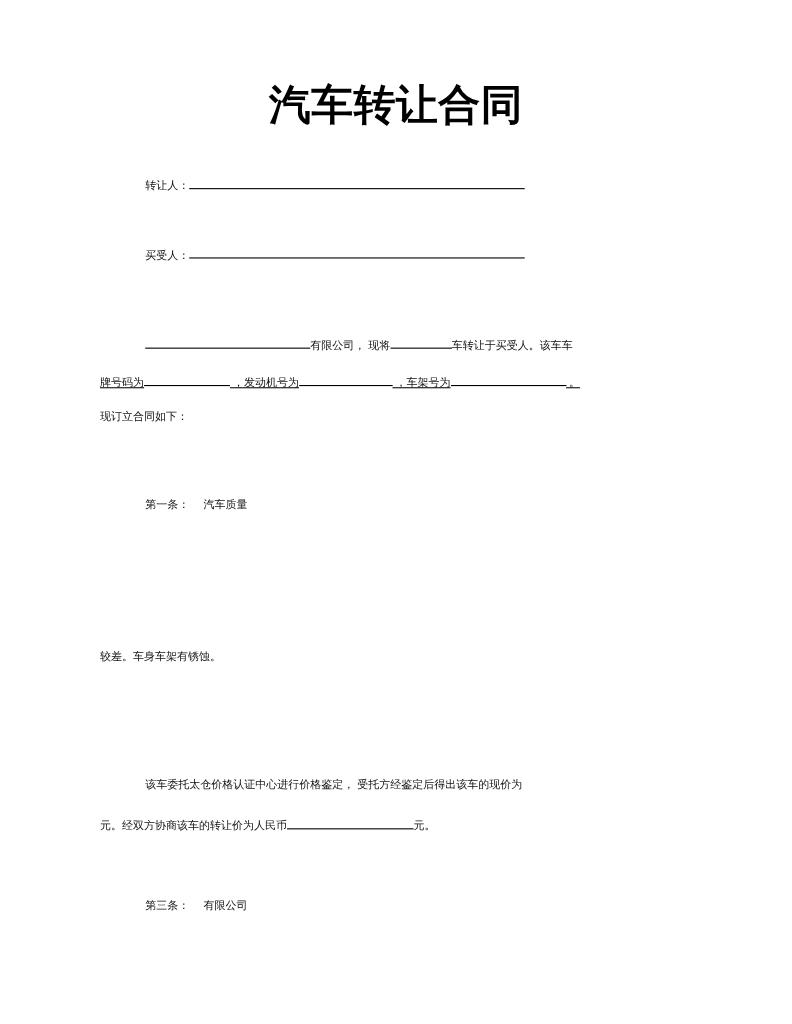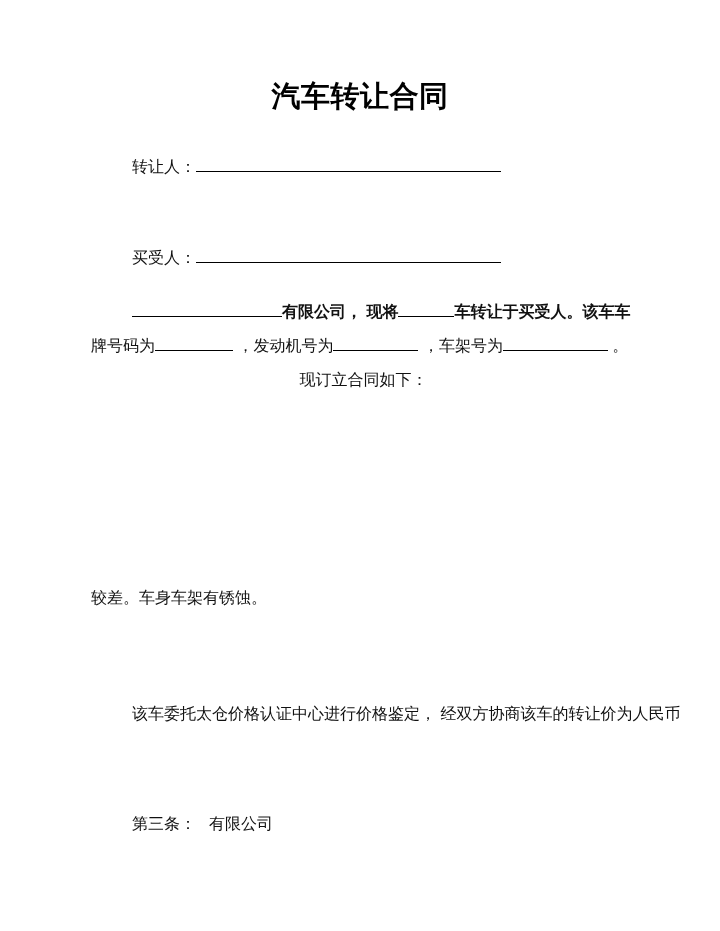--- a/index.html
+++ b/index.html
@@ -15,55 +15,55 @@
     overflow: hidden;
     font-family: "Liberation Sans", "DejaVu Sans", sans-serif;
     color: #111111;
   }
   .doc-title {
     position: absolute;
     top: 78px;
     left: 0;
     width: 720px;
     text-align: center;
-    font-size: 29px;
+    font-size: 38px;
     line-height: 36px;
     font-weight: 700;
     color: #000000;
     letter-spacing: 0.5px;
   }
   .line {
     position: absolute;
     left: 91px;
     width: 545px;
-    font-size: 16px;
+    font-size: 10px;
     line-height: 20px;
     white-space: nowrap;
   }
   .indent { padding-left: 41px; }
   .blank {
     display: inline-block;
     height: 14px;
     border-bottom: 1px solid #000000;
   }
   .w305 { width: 305px; }
   .w150 { width: 150px; }
   .w56  { width: 56px;  }
   .w78  { width: 78px;  }
   .w85  { width: 85px;  }
   .w105 { width: 105px; }
   .w115 { width: 115px; }
   .sec-name { margin-left: 13px; }
 
   
   .t-transferor { top: 157px; }
-  .t-buyer      { top: 248px; }
-  .t-intro1     { top: 302px; font-weight: bold; }
-  .t-intro2     { top: 336px; }
-  .t-intro3     { top: 370px; text-align: center; }
+  .t-buyer      { top: 220px; }
+  .t-intro1     { top: 302px; }
+  .t-intro2     { top: 336px; text-decoration: underline; }
+  .t-intro3     { top: 370px; }
   .t-h1         { top: 450px; }
   .t-s1l1       { top: 522px; }
   .t-s1l2       { top: 588px; }
   .t-h2         { top: 630px; }
   .t-s2l1       { top: 704px; }
   .t-s2l2       { top: 739px; }
   .t-h3         { top: 814px; }
 </style>
 </head>
 <body>
@@ -83,24 +83,30 @@
   <div class="line indent t-intro1">
     <span class="blank w150"></span><span>有限公司， 现将</span><span class="blank w56"></span><span>车转让于买受人。该车车</span>
   </div>
 
   <div class="line t-intro2">
     <span>牌号码为</span><span class="blank w78"></span><span> ，发动机号为</span><span class="blank w85"></span><span> ，车架号为</span><span class="blank w105"></span><span> 。</span>
   </div>
 
   <div class="line t-intro3">现订立合同如下：</div>
 
+  <div class="line indent t-h1">
+    <span>第一条：</span><span class="sec-name">汽车质量</span>
+  </div>
 
   <div class="line t-s1l2">较差。车身车架有锈蚀。</div>
 
 
-  <div class="line indent t-s2l1">该车委托太仓价格认证中心进行价格鉴定， 经双方协商该车的转让价为人民币</div>
+  <div class="line indent t-s2l1">该车委托太仓价格认证中心进行价格鉴定， 受托方经鉴定后得出该车的现价为</div>
 
+  <div class="line t-s2l2">
+    <span>元。经双方协商该车的转让价为人民币</span><span class="blank w115"></span><span>元。</span>
+  </div>
 
   <div class="line indent t-h3">
     <span>第三条：</span><span class="sec-name">有限公司</span>
   </div>
 
 </div>
 
 </body></html>

